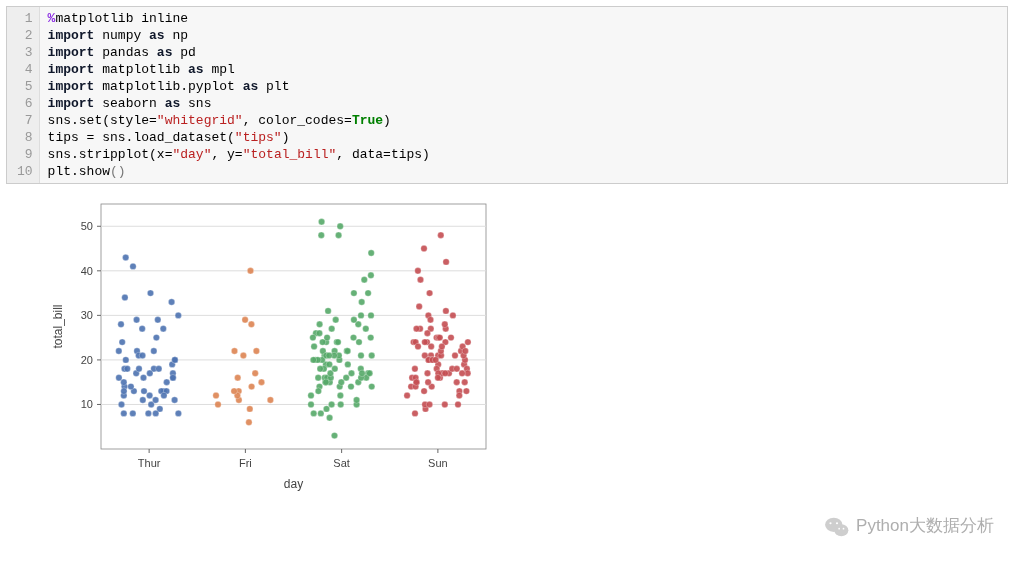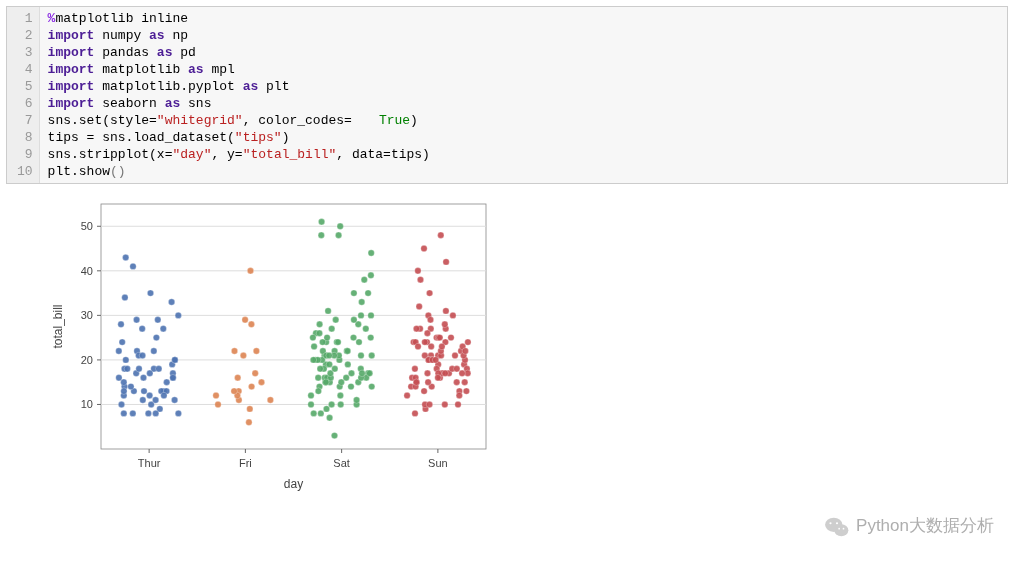--- a/index.html
+++ b/index.html
@@ -24,23 +24,23 @@
     text-align: right;
     padding: 3px 6px 3px 10px;
     user-select: none;
     border-right: 1px solid #ddd;
   }
   .code {
     padding: 3px 8px;
     white-space: pre;
   }
   .k-magic { color: #8a2be2; font-weight: bold; }
-  .k-green { color: #4c1d95; font-weight: bold; }
+  .k-green { color: #0f172a; font-weight: bold; }
   .k-str { color: #ba2121; }
-  .k-bool { color: #008000; font-weight: normal; margin-left: 27px; }
+  .k-bool { color: #008000; font-weight: bold; }
   .paren { color: #777; }
 
   .chart-wrap {
     margin: 10px 0 0 40px;
     position: relative;
   }
   svg.plot { display:block; }
   .axis-label { font: 12px sans-serif; fill:#444; }
   .tick-label { font: 11px sans-serif; fill:#444; }
   .ylabel { font: 12px sans-serif; fill:#444; }

